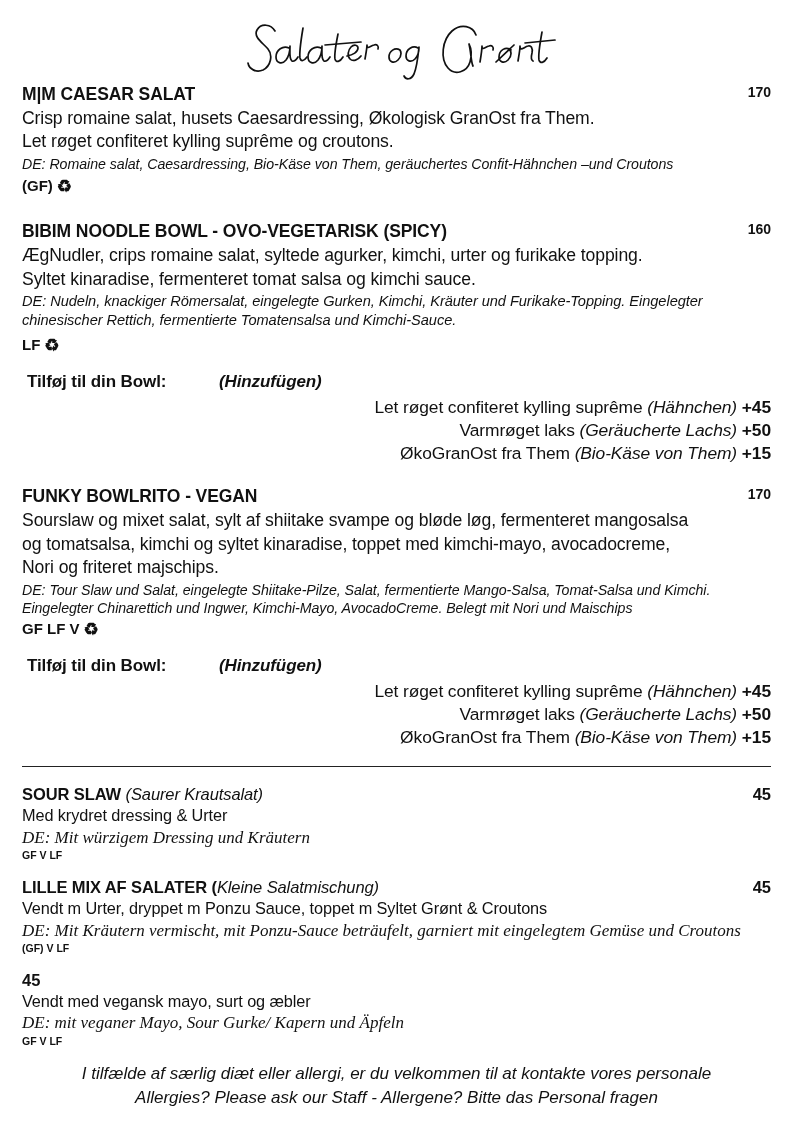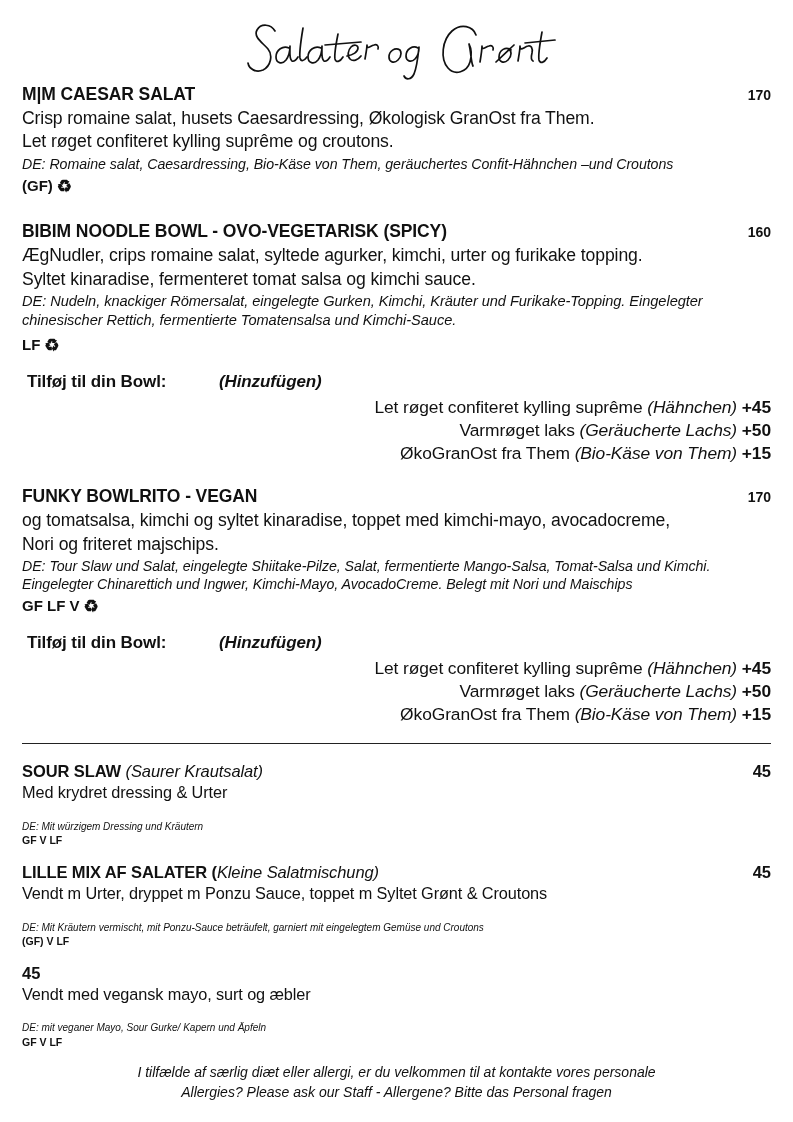--- a/index.html
+++ b/index.html
@@ -38,21 +38,21 @@
     box-sizing: border-box;
   }
   .title-svg { display: block; }
 
   
   .item {
     margin-bottom: 0;
   }
   .item-head {
     display: flex;
-    align-items: center;
+    align-items: flex-start;
     justify-content: space-between;
     gap: 16px;
   }
   .item-name {
     font-weight: bold;
     font-size: 17.5px;
     letter-spacing: -0.1px;
     line-height: 1.25;
   }
   .price {
@@ -136,35 +136,36 @@
     font-size: 16.5px;
   }
   .side-desc {
     font-size: 16.3px;
     line-height: 1.28;
     margin-top: 1px;
     letter-spacing: -0.1px;
   }
   .side-de {
     font-style: italic;
-    font-size: 10px;
+    font-size: 17px;
     line-height: 1.25;
-    margin-top: 18px;
+    margin-top: 1px;
+    font-family: Liberation Serif, serif;
   }
   .side-price {
     font-weight: bold;
     font-size: 16.5px;
     white-space: nowrap;
   }
 
   
   .footer-note {
     text-align: center;
     font-style: italic;
-    font-size: 14px;
+    font-size: 17px;
     line-height: 1.42;
   }
   .legend {
     text-align: center;
     font-size: 17.4px;
     margin-top: 13px;
     letter-spacing: -0.1px;
   }
   .legend b { font-weight: bold; }
   .legend .recycle-big {
@@ -272,20 +273,21 @@
         <span class="it">(Bio-Käse von Them)</span>
         <span class="amt">+15</span>
       </div>
     </div>
 
     <div class="item" style="margin-top:21px;">
       <div class="item-head">
         <div class="item-name">FUNKY BOWLRITO - VEGAN</div>
         <div class="price">170</div>
       </div>
+      <div class="desc">Sourslaw og mixet salat, sylt af shiitake svampe og bløde løg, fermenteret mangosalsa</div>
       <div class="desc">og tomatsalsa, kimchi og syltet kinaradise, toppet med kimchi-mayo, avocadocreme,</div>
       <div class="desc">Nori og friteret majschips.</div>
       <div class="de" style="max-width:725px;">
         <span class="lbl">DE:</span>
         <span>Tour Slaw und Salat, eingelegte Shiitake-Pilze, Salat, fermentierte Mango-Salsa, Tomat-Salsa und Kimchi. Eingelegter Chinarettich und Ingwer, Kimchi-Mayo, AvocadoCreme. Belegt mit Nori und Maischips</span>
       </div>
       <div class="tags" style="margin-top:3px;">
         <span>GF LF V</span>
         <span class="recycle">♻</span>
       </div>

